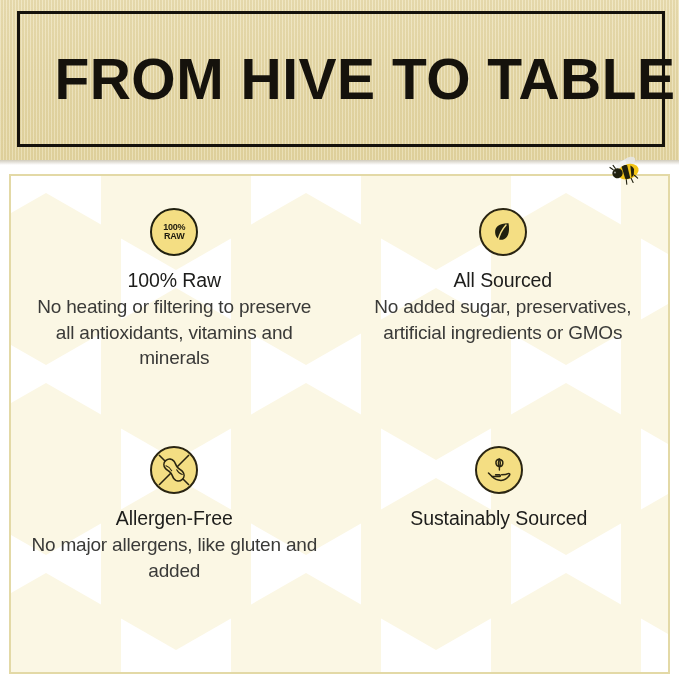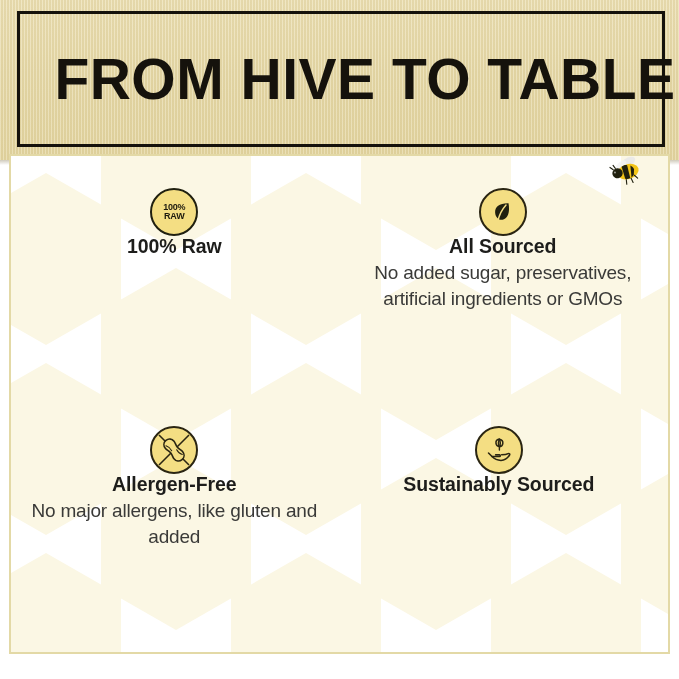--- a/index.html
+++ b/index.html
@@ -68,21 +68,21 @@
     top: 160px;
     width: 679px;
     height: 5px;
     background: linear-gradient(180deg, rgba(120,105,62,0.35) 0%, rgba(255,255,255,0) 100%);
   }
 
   
   .panel {
     position: absolute;
     left: 9px;
-    top: 154px;
+    top: 174px;
     width: 661px;
     height: 500px;
     box-sizing: border-box;
     border: 2px solid #e3d9a6;
     background: #ffffff;
     overflow: hidden;
   }
 
   
   .honeycomb {
@@ -153,22 +153,23 @@
   .badge-text {
     font-size: 9px;
     font-weight: bold;
     line-height: 9.5px;
     color: #1d1a0e;
     text-align: center;
     letter-spacing: -0.2px;
   }
 
   .feature-title {
+    margin-top: 14px;
     font-size: 19.5px;
-    font-weight: bold;
+    font-weight: normal;
     color: #1d1d1b;
     line-height: 1.1;
     text-align: center;
     letter-spacing: -0.1px;
   }
   .feature-desc {
     margin-top: 3px;
     font-size: 19px;
     font-weight: normal;
     color: #3a3a38;
@@ -225,20 +226,21 @@
     <div class="grid">
 
       <div class="cell cell-1">
         <div class="icon-circle">
           <div class="badge-text">
             <span>100%</span><br>
             <span>RAW</span>
           </div>
         </div>
         <div class="feature-title">100% Raw</div>
+        <div class="feature-desc">No heating or filtering to preserve all antioxidants, vitamins and minerals</div>
       </div>
 
       <div class="cell cell-2">
         <div class="icon-circle thin">
           <svg width="28" height="28" viewBox="0 0 28 28">
             <path d="M19.5 5.2 C9.5 5.0 5.5 9.5 6.2 15.2 C6.7 19.6 10.2 22.4 13.6 21.7 C18.6 20.7 21.2 14.8 19.5 5.2 Z" fill="#20200f"></path>
             <path d="M17.0 7.0 C13.0 11.5 10.4 16.5 9.0 22.6" stroke="#f4de83" stroke-width="1.5" fill="none" stroke-linecap="round"></path>
           </svg>
         </div>
         <div class="feature-title">All Sourced</div>

